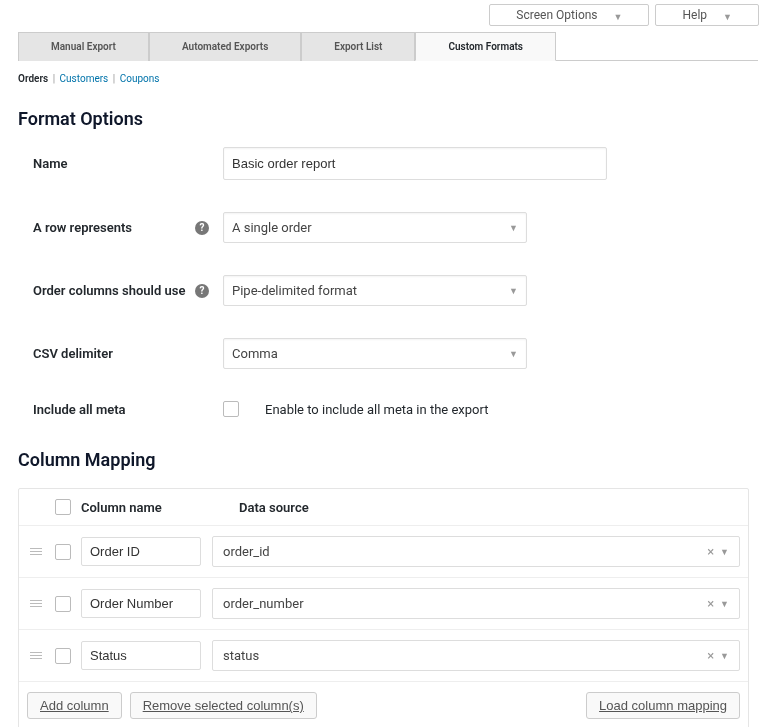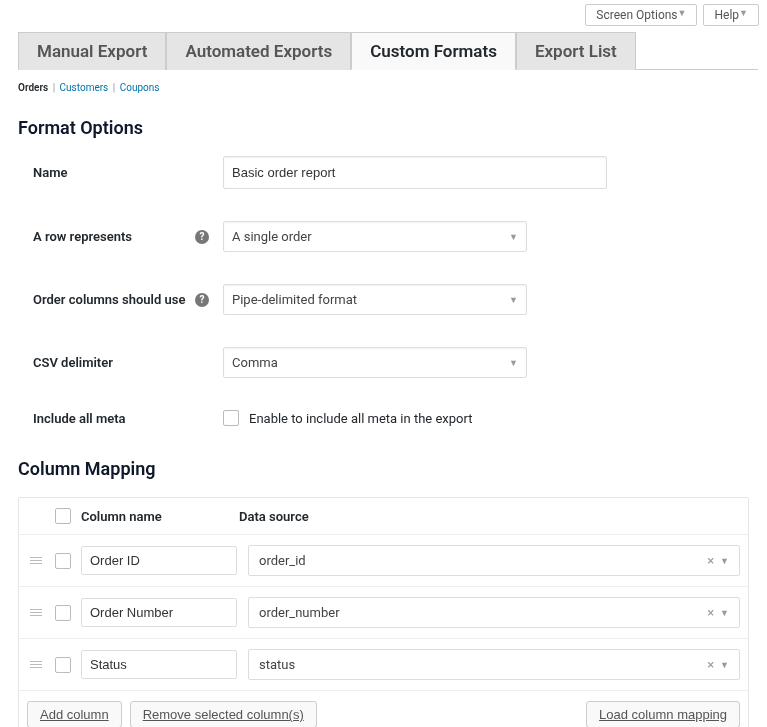--- a/index.html
+++ b/index.html
@@ -1,44 +1,44 @@
 <!DOCTYPE html>
 <html><head>
 <meta charset="utf-8">
 <style>
 * { box-sizing: border-box; margin: 0; padding: 0; }
 body { font-family: -apple-system, BlinkMacSystemFont, "Segoe UI", Roboto, sans-serif; font-size: 13px; color: #23282d; background: #fff; padding: 0; }
 .container { width: 767px; }
 .top-buttons { display: flex; justify-content: flex-end; gap: 6px; padding: 4px 8px 0 0; }
-.top-btn { border: 1px solid #ccc; background: #fff; padding: 3px 10px; font-size: 12px; color: #555; cursor: pointer; border-radius: 2px; display: flex; align-items: flex-start; gap: 0; }
+.top-btn { border: 1px solid #ccc; background: #fff; padding: 3px 26px; font-size: 12px; color: #555; cursor: pointer; border-radius: 2px; display: flex; align-items: flex-end; gap: 16px; }
 .tri-down { font-size: 9px; color: #999; }
 .tabs { display: flex; border-bottom: 1px solid #ccc; margin: 6px 9px 0 18px; }
-.tab { border: 1px solid #ccc; border-bottom: none; background: #e5e5e5; padding: 8px 18px; font-size: 17px; font-weight: 600; color: #555; cursor: pointer; margin-right: 0; margin-bottom: -1px; }
+.tab { border: 1px solid #ccc; border-bottom: none; background: #e5e5e5; padding: 8px 32px; font-size: 10px; font-weight: 600; color: #555; cursor: pointer; margin-right: 0; margin-bottom: -1px; }
 .tab.active { background: #f9f9f9; color: #23282d; border-bottom: 1px solid #f9f9f9; }
 .subtabs { padding: 12px 18px 0 18px; font-size: 10px; }
 .subtabs .sep { color: #999; margin: 0 2px; }
 .subtabs .active { font-weight: 600; color: #23282d; }
 .subtabs a { color: #0073aa; text-decoration: none; cursor: pointer; }
 .content { padding: 10px 18px 20px 18px; }
 h2 { font-size: 18px; font-weight: 600; margin: 14px 0 18px 0; color: #0f172a; }
 .form-row { display: flex; align-items: center; margin-bottom: 32px; }
 .form-label { width: 205px; font-size: 13px; font-weight: 600; color: #23282d; display: flex; align-items: center; position: relative; padding-left: 15px; }
 .help-icon { width: 14px; height: 14px; border-radius: 50%; background: #777; color: #fff; font-size: 10px; display: inline-flex; align-items: center; justify-content: center; margin-left: auto; margin-right: 14px; font-weight: bold; }
 .text-input { width: 384px; padding: 8px 8px; border: 1px solid #ddd; border-radius: 2px; font-size: 13px; color: #333; box-shadow: inset 0 1px 2px rgba(0,0,0,0.05); }
 .select { width: 304px; padding: 7px 8px; border: 1px solid #ddd; border-radius: 2px; font-size: 13px; color: #444; background: #fff; display: flex; justify-content: space-between; align-items: center; cursor: pointer; box-shadow: inset 0 1px 2px rgba(0,0,0,0.05); }
-.checkbox-row { display: flex; align-items: center; gap: 10px; }
+.checkbox-row { display: flex; align-items: center; gap: 26px; }
 .checkbox { width: 16px; height: 16px; border: 1px solid #bbb; border-radius: 2px; background: #fff; cursor: pointer; }
 .mapping-table { border: 1px solid #e5e5e5; border-radius: 2px; margin-bottom: 10px; }
 .mapping-header { display: flex; align-items: center; padding: 10px 8px; gap: 8px; }
 .mapping-header .th { font-weight: 600; font-size: 13px; }
 .mapping-row { display: flex; align-items: center; padding: 10px 8px; gap: 8px; border-top: 1px solid #eee; }
 .drag-handle { width: 16px; color: #bbb; font-size: 14px; cursor: grab; display: flex; flex-direction: column; align-items: center; line-height: 3px; }
 .drag-handle span { display: block; height: 1px; width: 12px; background: #bbb; margin: 1px 0; }
 .row-checkbox { width: 16px; height: 16px; border: 1px solid #bbb; border-radius: 2px; background: #fff; cursor: pointer; flex-shrink: 0; }
-.col-name-input { width: 156px; padding: 6px 8px; border: 1px solid #ddd; border-radius: 2px; font-size: 13px; color: #333; }
+.col-name-input { width: 120px; padding: 6px 8px; border: 1px solid #ddd; border-radius: 2px; font-size: 13px; color: #333; }
 .data-source-select { flex: 1; padding: 7px 10px; border: 1px solid #ddd; border-radius: 2px; font-size: 13px; color: #444; background: #fff; display: flex; justify-content: space-between; align-items: center; cursor: pointer; margin-left: 3px; }
 .data-source-select .right { display: flex; align-items: center; gap: 6px; color: #999; }
 .clear-x { font-size: 13px; cursor: pointer; color: #999; }
 .mapping-footer { display: flex; padding: 10px 8px; gap: 8px; border-top: 1px solid #eee; }
 .btn { border: 1px solid #ccc; background: #f9f9f9; padding: 5px 12px; font-size: 13px; color: #555; cursor: pointer; border-radius: 3px; text-decoration: underline; }
 .spacer { flex: 1; }
 .col-handle { width: 18px; }
 .col-cb { width: 20px; display: flex; justify-content: center; }
 .col-name-th { width: 150px; }
 </style>
@@ -53,22 +53,22 @@
     </div>
     <div class="top-btn">
       <span>Help</span>
       <span class="tri-down">▼</span>
     </div>
   </div>
 
   <div class="tabs">
     <div class="tab">Manual Export</div>
     <div class="tab">Automated Exports</div>
+    <div class="tab">Export List</div>
     <div class="tab active">Custom Formats</div>
-    <div class="tab">Export List</div>
   </div>
 
   <div class="subtabs">
     <span class="active">Orders</span>
     <span class="sep">|</span>
     <a>Customers</a>
     <span class="sep">|</span>
     <a>Coupons</a>
   </div>
 

